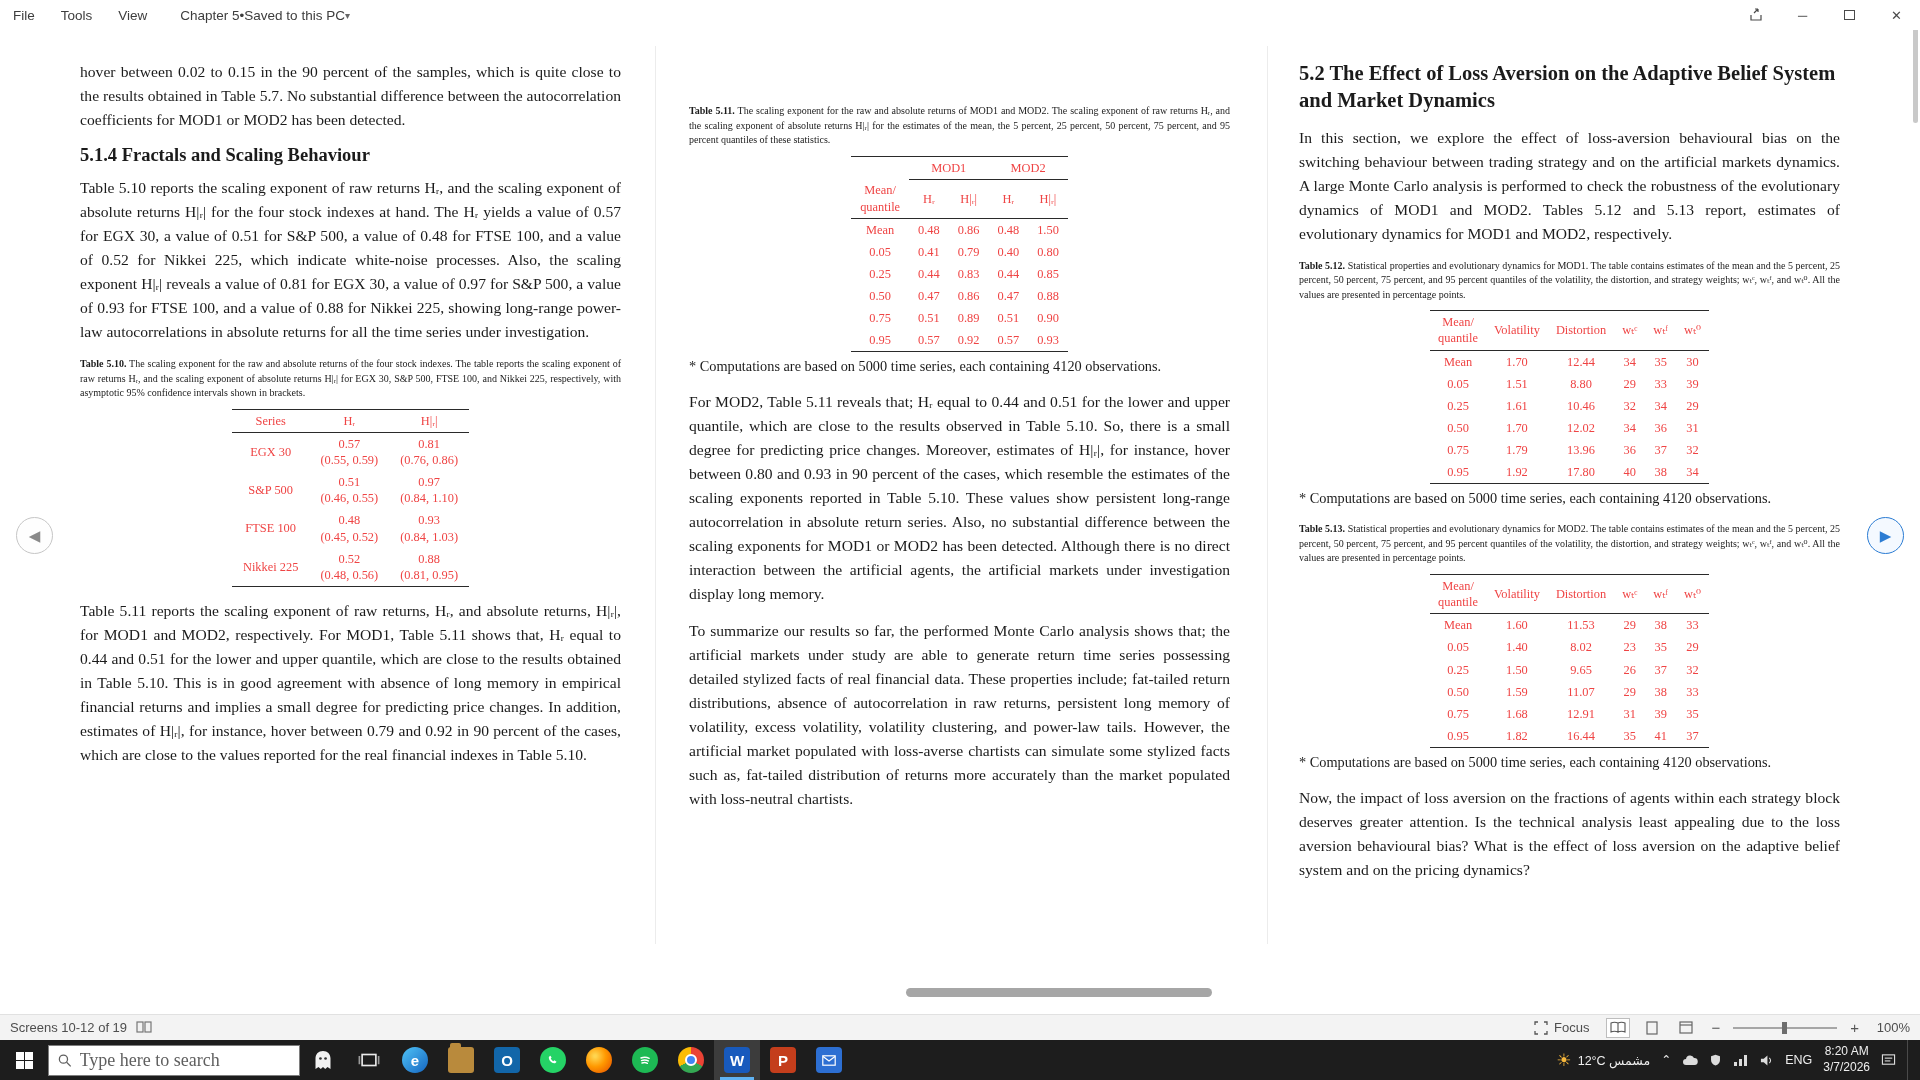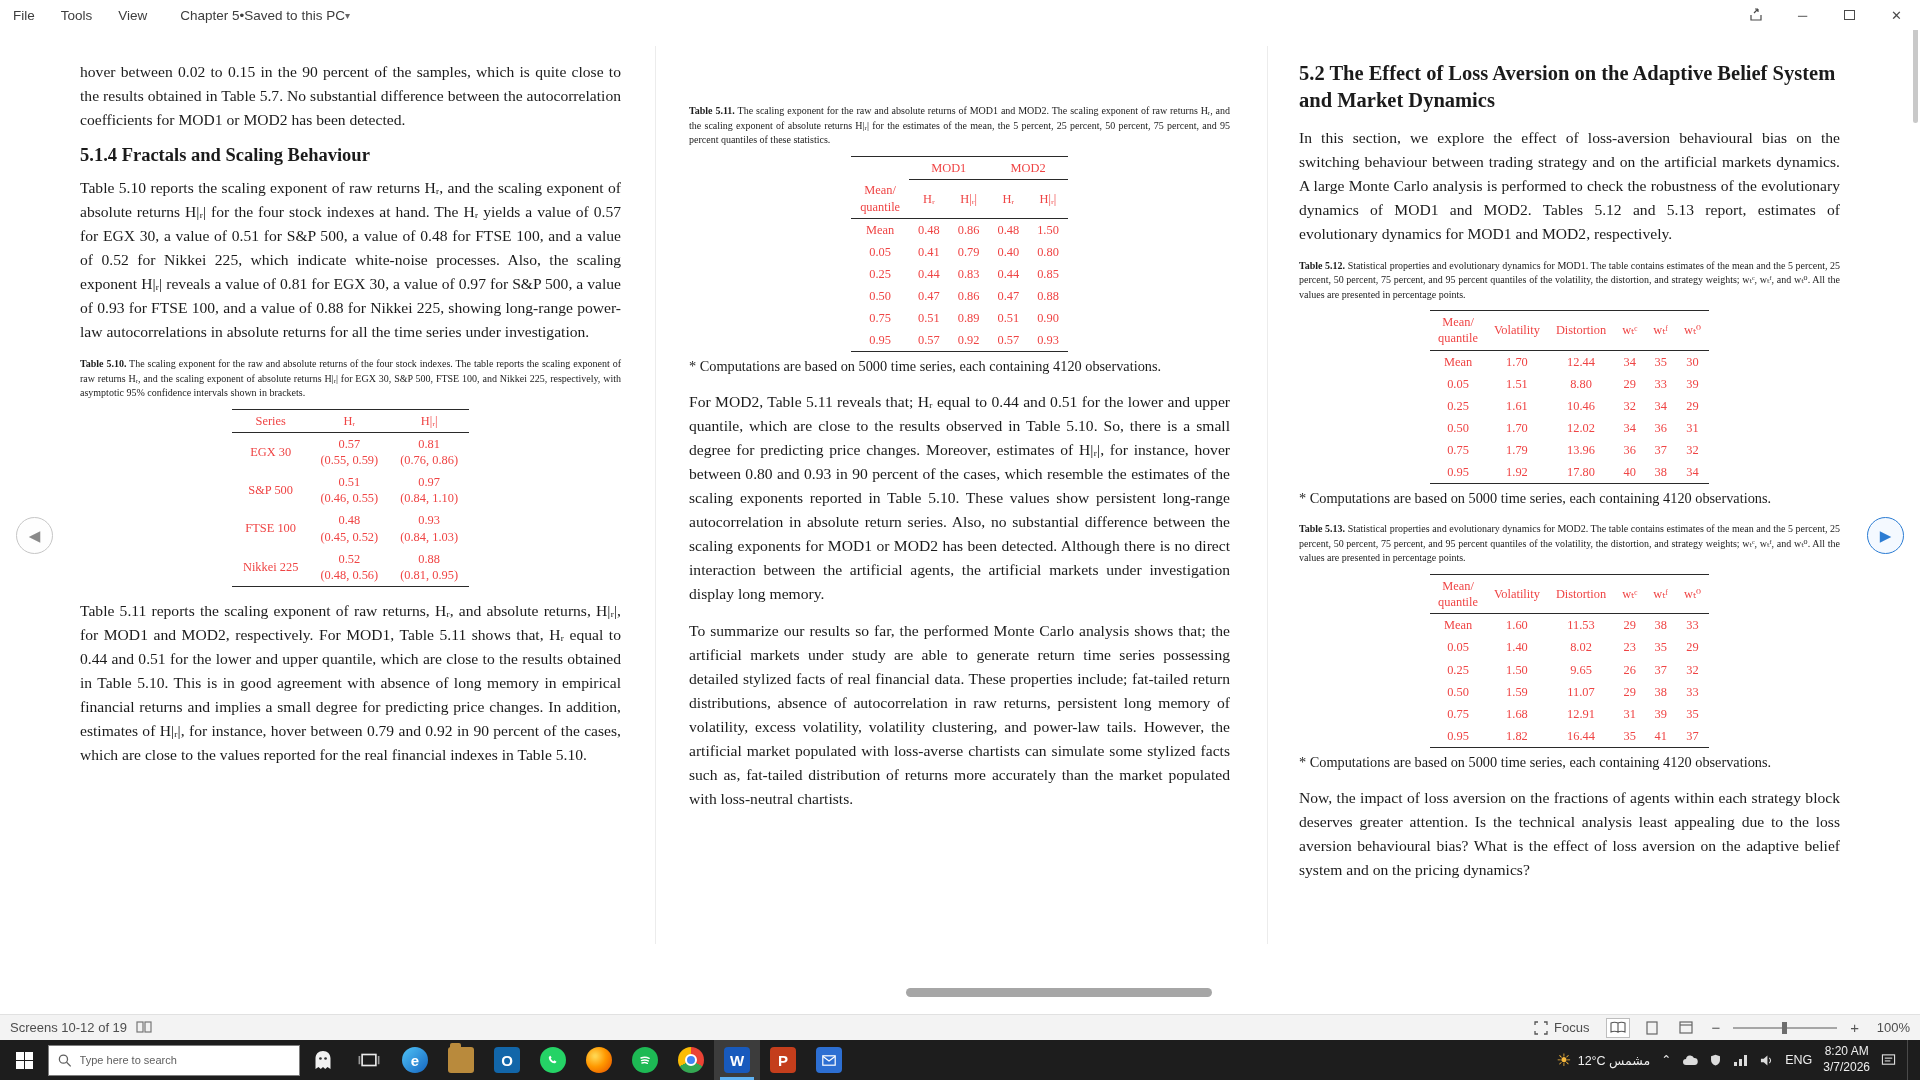--- a/index.html
+++ b/index.html
@@ -64,21 +64,21 @@
   .view-btn.selected { background:#ffffff; border:1px solid #bdbdbd; }
   .zoom-track { width:104px; height:2px; background:#a6a6a6; position:relative; }
   .zoom-thumb { position:absolute; left:49px; top:-5px; width:5px; height:12px; background:#6d6d6d; }
   .zoom-sign { font-size:15px; color:#555; padding:0 3px; }
   .zoom-label { min-width:38px; text-align:right; }
 
   
   .taskbar { position:absolute; top:1040px; left:0; right:0; height:40px; background:#1d1d1d; display:flex; align-items:center; color:#eee; z-index:7; }
   .start-btn { width:48px; height:40px; display:flex; align-items:center; justify-content:center; }
   .search-box { width:252px; height:31px; background:#ffffff; border:1px solid #7e7e7e; display:flex; align-items:center; gap:8px; padding:0 9px; }
-  .search-box input { border:none; outline:none; width:100%; font-size:11px; color:#14532d; font-family:Liberation Sans, sans-serif; background:transparent; }
+  .search-box input { border:none; outline:none; width:100%; font-size:18px; color:#14532d; font-family:Liberation Serif, serif; background:transparent; }
   .search-box input::placeholder { color:#5f5f5f; }
   .tb-slot { width:46px; height:40px; display:flex; align-items:center; justify-content:center; position:relative; }
   .tb-slot.active { background:rgba(255,255,255,.14); }
   .tb-indicator { position:absolute; bottom:0; left:6px; right:6px; height:3px; background:#5fb2f2; }
   .tile { width:26px; height:26px; border-radius:5px; display:flex; align-items:center; justify-content:center; color:#fff; font-weight:bold; font-size:15px; }
   .circle { border-radius:50%; }
   .edge-icon { background:linear-gradient(135deg,#4fc3f7,#1565c0); }
   .folder-icon { background:#b98a3c; position:relative; border-radius:3px; }
   .folder-tab { position:absolute; top:-4px; left:2px; width:11px; height:5px; background:#b98a3c; border-radius:2px 2px 0 0; }
   .outlook-icon { background:#1266a9; border-radius:4px; }

